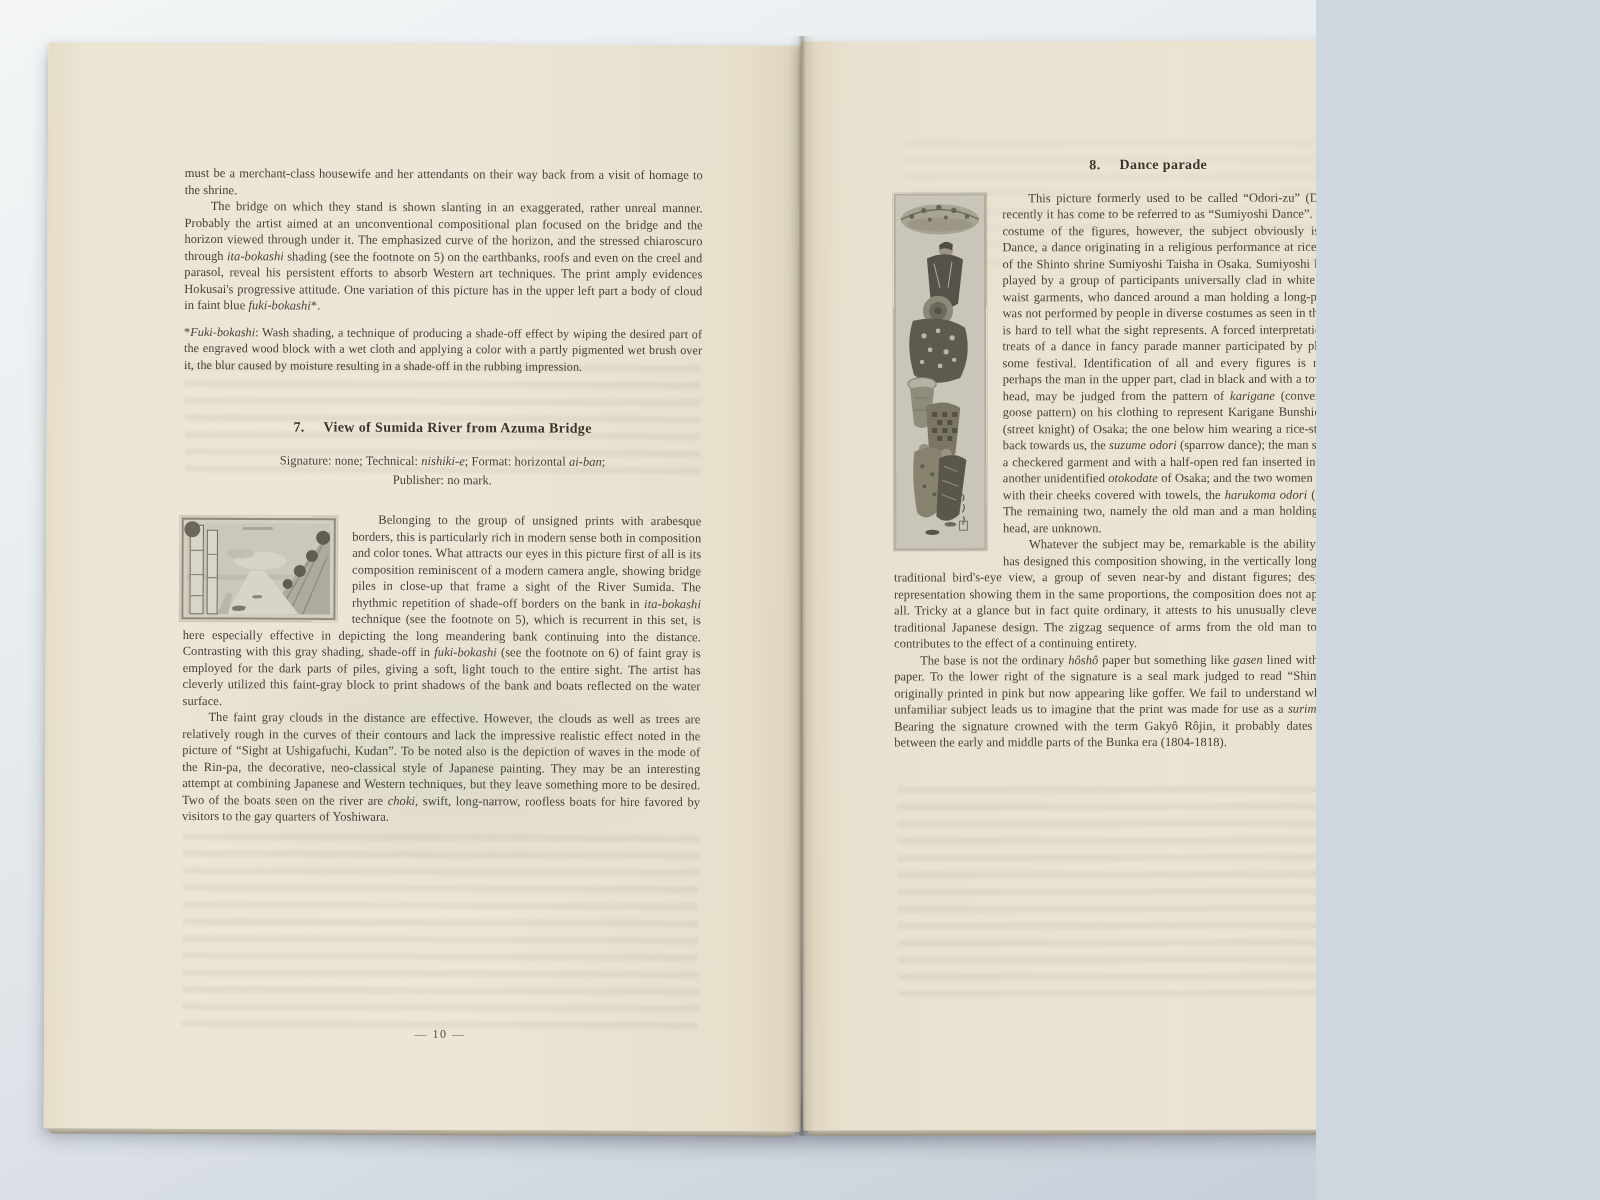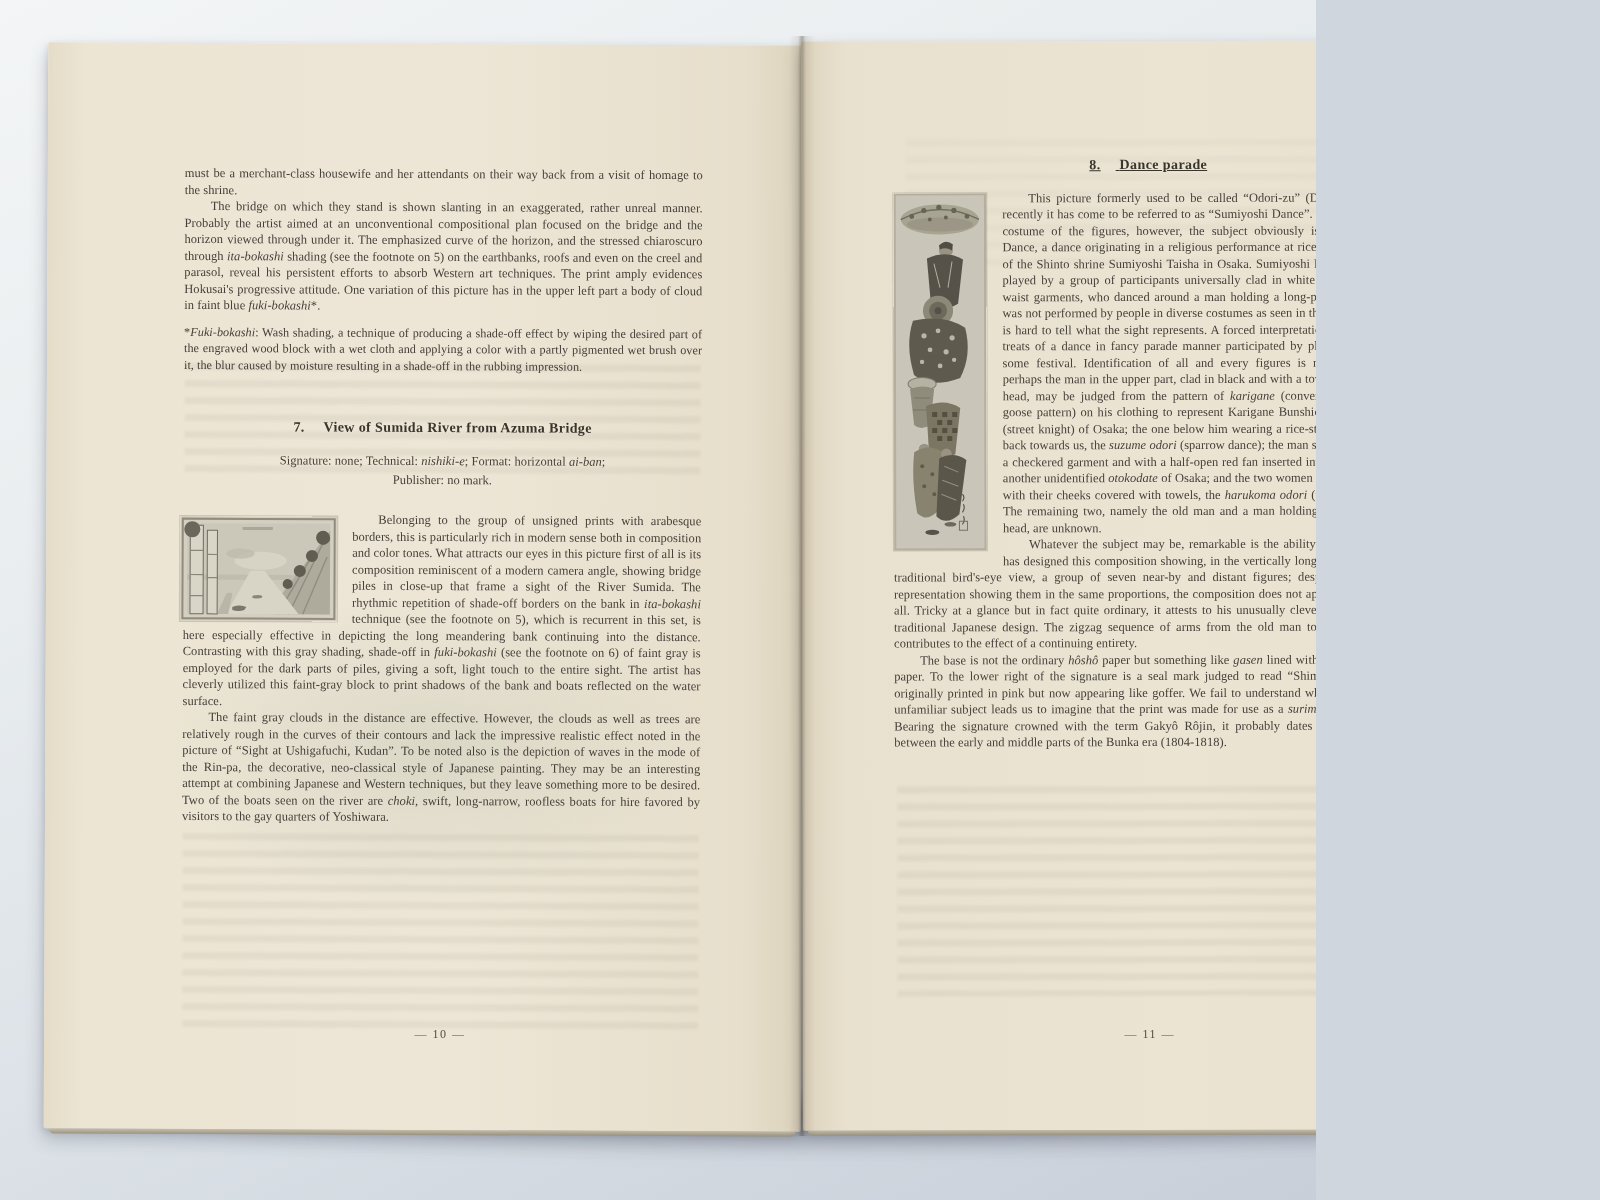--- a/index.html
+++ b/index.html
@@ -47,21 +47,21 @@
   .content{
     position:absolute;z-index:2;font-size:12.5px;line-height:16.5px;color:#46403a;
     text-align:justify;letter-spacing:.05px;
   }
   .content-left{left:137px;top:122px;width:518px;}
   .content-right{left:92px;top:112px;width:510px;}
   .para{margin:0;text-indent:26px;}
   .no-indent{text-indent:0;}
   .footnote{margin:10px 0 0;text-indent:0;font-size:12.2px;}
   .heading{text-align:center;font-weight:bold;color:#39342c;font-size:14px;letter-spacing:.4px;margin:46px 0 16px;}
-  .heading-right{margin:4px 0 16px;text-decoration:underline;}
+  .heading-right{margin:4px 0 16px;}
   .heading .h-num{margin-right:15px;}
   .sig{margin:0 0 24px;}
   .sig-line{margin:2.5px 0;text-align:center;text-indent:0;}
   .sig-left{text-align:left;padding-left:20px;}
   .print-thumb{float:left;width:157px;height:105px;margin:5px 15px 5px -3px;box-shadow:0 0 0 1px rgba(118,110,94,.28);}
   .print-tall{float:left;width:93px;height:357px;margin:3px 16px 5px 0;box-shadow:0 0 0 1px rgba(118,110,94,.28);}
   .page-num{position:absolute;z-index:2;bottom:88px;font-size:12px;color:#554b3e;letter-spacing:1.5px;text-align:center;}
   .page-num-left{left:137px;width:518px;}
   .page-num-right{left:92px;width:510px;}
 </style>
@@ -205,17 +205,16 @@
           <ellipse cx="56" cy="330" rx="6" ry="2.2" fill="#6e6a5b"></ellipse>
           <path d="M68,300 q3,3 0,7 m1,3 q2,4 -1,8 m1,4 q2,4 -1,8" stroke="#5a564d" stroke-width="1.2" fill="none"></path>
           <rect x="65" y="327" width="8" height="9" fill="none" stroke="#77735f" stroke-width="1"></rect>
         </svg>
         <p class="para">This picture formerly used to be called “Odori-zu” (Dance Scene) but recently it has come to be referred to as “Sumiyoshi Dance”.  Judging from the costume of the figures, however, the subject obviously is not Sumiyoshi Dance, a dance originating in a religious performance at rice-planting festival of the Shinto shrine Sumiyoshi Taisha in Osaka.  Sumiyoshi Dance used to be played by a group of participants universally clad in white robes and black waist garments, who danced around a man holding a long-poled umbrella.  It was not performed by people in diverse costumes as seen in this print.  In fact it is hard to tell what the sight represents.  A forced interpretation may be that it treats of a dance in fancy parade manner participated by plebeian people at some festival.  Identification of all and every figures is not possible, but perhaps the man in the upper part, clad in black and with a towel placed on his head, may be judged from the pattern of <i>karigane</i> (conventionalized wild-goose pattern) on his clothing to represent Karigane Bunshichi, an <i>otokodate</i> (street knight) of Osaka; the one below him wearing a rice-straw hat, with his back towards us, the <i>suzume odori</i> (sparrow dance); the man still below him, in a checkered garment and with a half-open red fan inserted into the head band, another unidentified <i>otokodate</i> of Osaka; and the two women in the foreground with their cheeks covered with towels, the <i>harukoma odori</i> (toy-horse dance).  The remaining two, namely the old man and a man holding a fan above his head, are unknown.</p>
         <p class="para">Whatever the subject may be, remarkable is the ability of Hokusai who has designed this composition showing, in the vertically long space and in the traditional bird's-eye view, a group of seven near-by and distant figures; despite the illogical representation showing them in the same proportions, the composition does not appearl unnatura at all.  Tricky at a glance but in fact quite ordinary, it attests to his unusually clever emlpoyment of traditional Japanese design.  The zigzag sequence of arms from the old man to the last woman contributes to the effect of a continuing entirety.</p>
         <p class="para">The base is not the ordinary <i>hôshô</i> paper but something like <i>gasen</i> lined with another sheet of paper.  To the lower right of the signature is a seal mark judged to read “Shimonoya”, perhaps originally printed in pink but now appearing like goffer.  We fail to understand what it means.  The unfamiliar subject leads us to imagine that the print was made for use as a <i>surimono</i> or such-like.  Bearing the signature crowned with the term Gakyô Rôjin, it probably dates from the border between the early and middle parts of the Bunka era (1804-1818).</p>
       </div>
     </div>
 
-    <div class="page-num page-num-right">— 11 —</div>
   </section>
 
   <div class="spine"></div>
 </div>
 
 </body></html>

